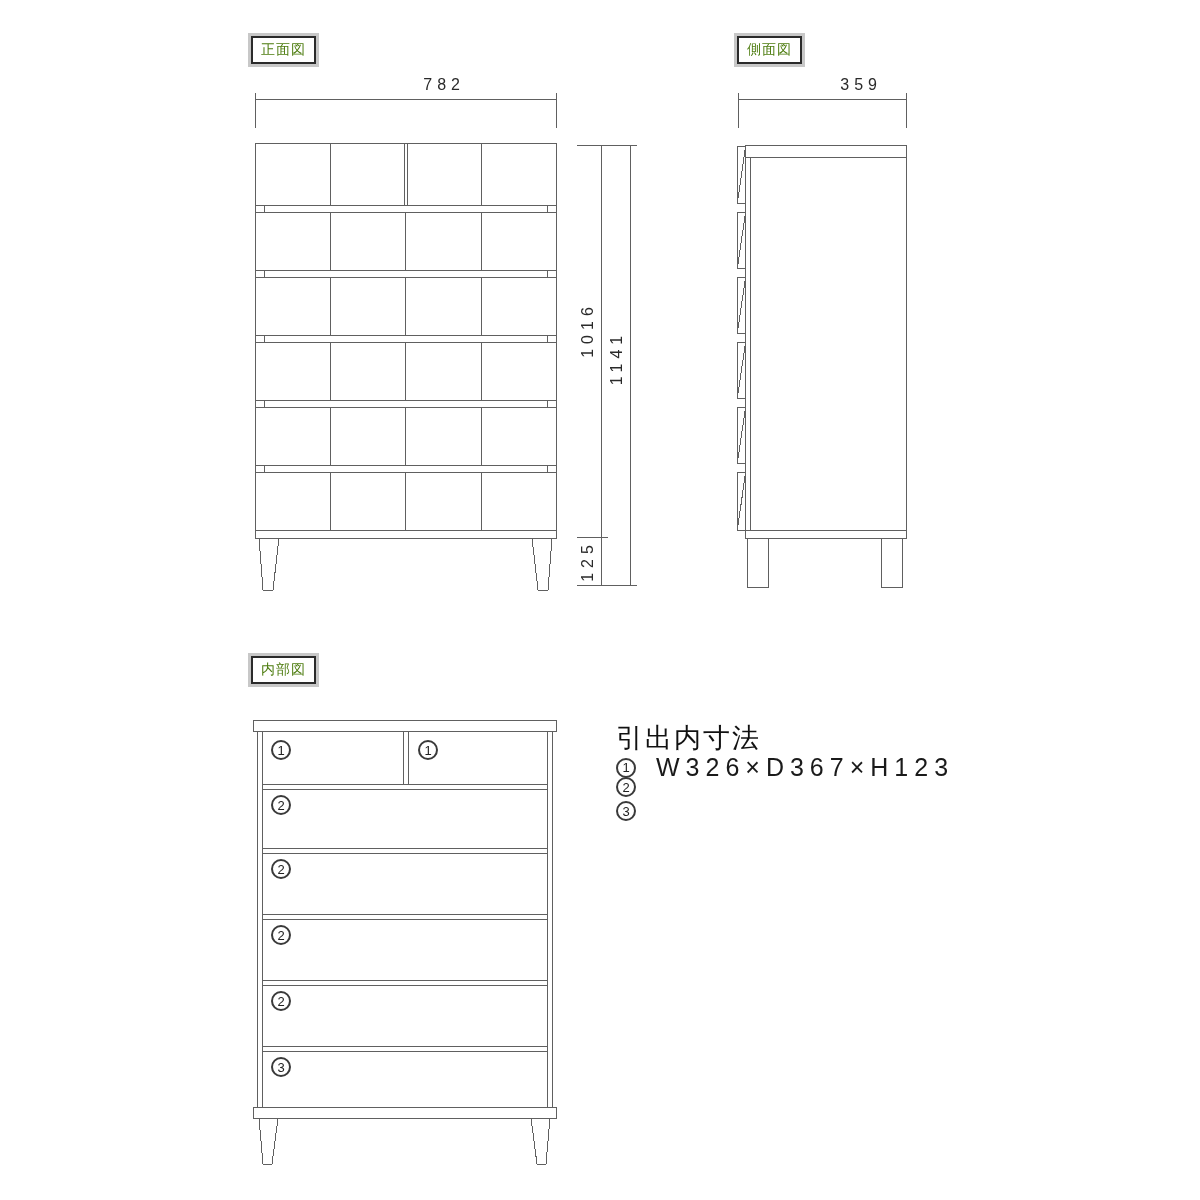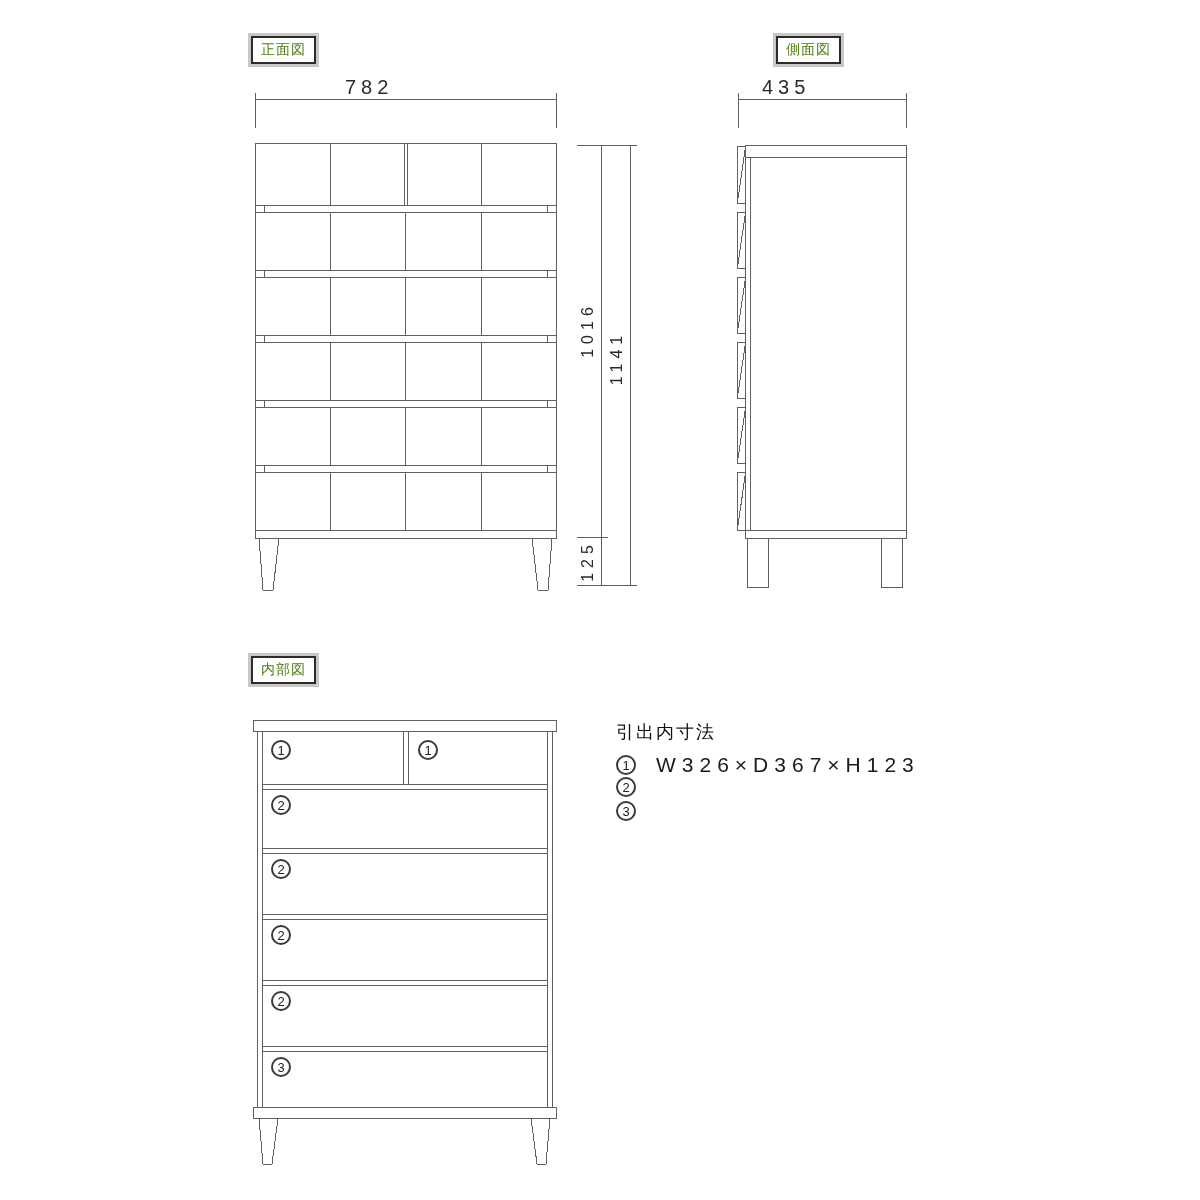--- a/index.html
+++ b/index.html
@@ -9,42 +9,42 @@
     overflow:hidden;
   }
   svg.linework { position:absolute; left:0; top:0; width:1200px; height:1200px;
     stroke:#606060; fill:none; stroke-width:1; shape-rendering:crispEdges; }
   .viewlabel {
     position:absolute; border:2px solid #2b2b2b; background:#ffffff;
     box-shadow:0 0 0 3px #c8c8c8; padding:3px 8px; font-size:14px;
     letter-spacing:1px; color:#4d7c0f; white-space:nowrap;font-family:Liberation Mono, monospace;
   }
   .dim-h {
-    position:absolute; width:120px; text-align:left; font-size:20px;
+    position:absolute; width:120px; text-align:right; font-size:16px;
     letter-spacing:5px; color:#2a2a2a; white-space:nowrap;
   }
   .dim-v {
     position:absolute; width:100px; height:20px; text-align:center; font-size:16px;
     letter-spacing:5px; color:#2a2a2a; white-space:nowrap;
     transform:rotate(-90deg); transform-origin:center center;
   }
   .circnum {
     position:absolute; width:20px; height:20px; box-sizing:border-box;
     border:2px solid #3a3a3a; border-radius:50%; background:#fff;
     display:flex; align-items:center; justify-content:center;
     font-size:13px; color:#222; line-height:1;
   }
   .legend-title {
-    position:absolute; font-size:18px; letter-spacing:2px; color:#111; white-space:nowrap;
+    position:absolute; font-size:27px; letter-spacing:2px; color:#111; white-space:nowrap;
   }
   .legend-item {
     position:absolute; display:flex; align-items:center; gap:20px; white-space:nowrap;
   }
   .legend-item .circnum { position:static; flex:0 0 auto; }
-  .legend-size { font-size:21px; letter-spacing:6px; color:#1a1a1a; }
+  .legend-size { font-size:25px; letter-spacing:6px; color:#1a1a1a; }
 </style>
 </head>
 <body>
 
 <div id="canvas">
 
   <svg class="linework" viewBox="0 0 1200 1200" xmlns="http://www.w3.org/2000/svg">
 
     <g>
 
@@ -161,22 +161,22 @@
       <polygon points="531,1118 550,1118 546,1164 537,1164"></polygon>
     </g>
   </svg>
 
   <div class="viewlabel" style="left:251px; top:36px;">正面図</div>
   <div class="dim-h" style="left:345px; top:76px;">782</div>
   <div class="dim-v" style="left:539px; top:320px;">1016</div>
   <div class="dim-v" style="left:568px; top:348px;">1141</div>
   <div class="dim-v" style="left:539px; top:551px;">125</div>
 
-  <div class="viewlabel" style="left:776px; top:36px;">側面図</div>
-  <div class="dim-h" style="left:762px; top:76px;">435</div>
+  <div class="viewlabel" style="left:737px; top:36px;">側面図</div>
+  <div class="dim-h" style="left:762px; top:76px;">359</div>
 
   <div class="viewlabel" style="left:251px; top:656px;">内部図</div>
 
   <span class="circnum" style="left:271px; top:740px;">1</span>
   <span class="circnum" style="left:418px; top:740px;">1</span>
   <span class="circnum" style="left:271px; top:795px;">2</span>
   <span class="circnum" style="left:271px; top:859px;">2</span>
   <span class="circnum" style="left:271px; top:925px;">2</span>
   <span class="circnum" style="left:271px; top:991px;">2</span>
   <span class="circnum" style="left:271px; top:1057px;">3</span>

